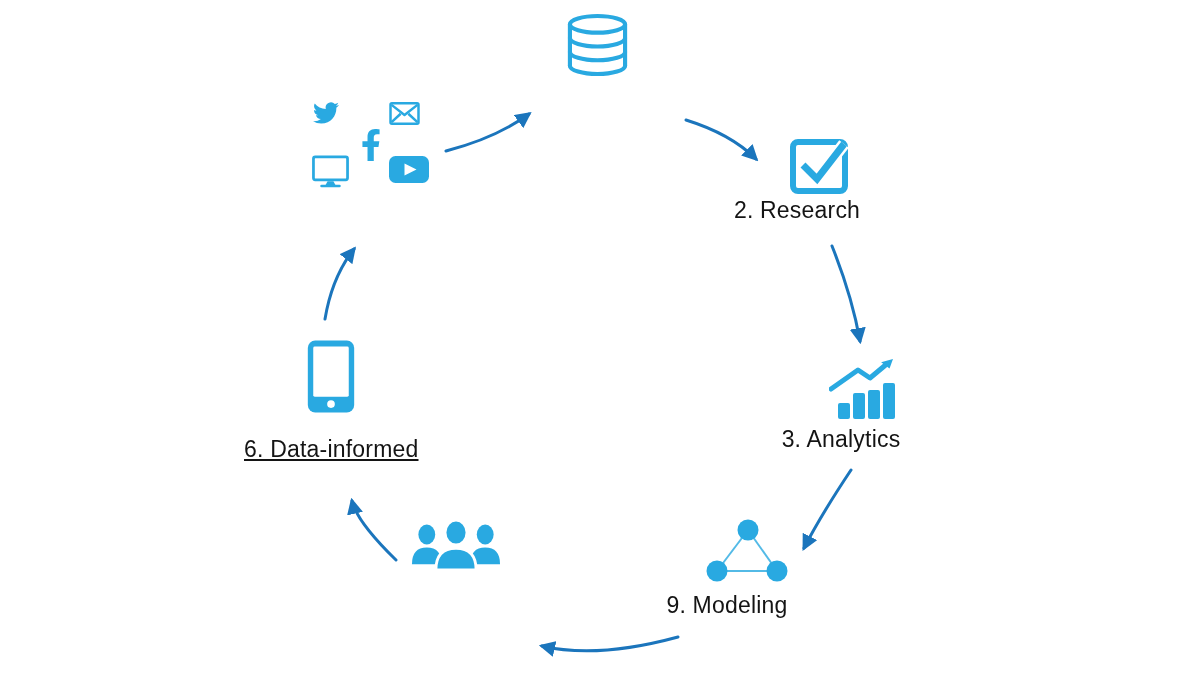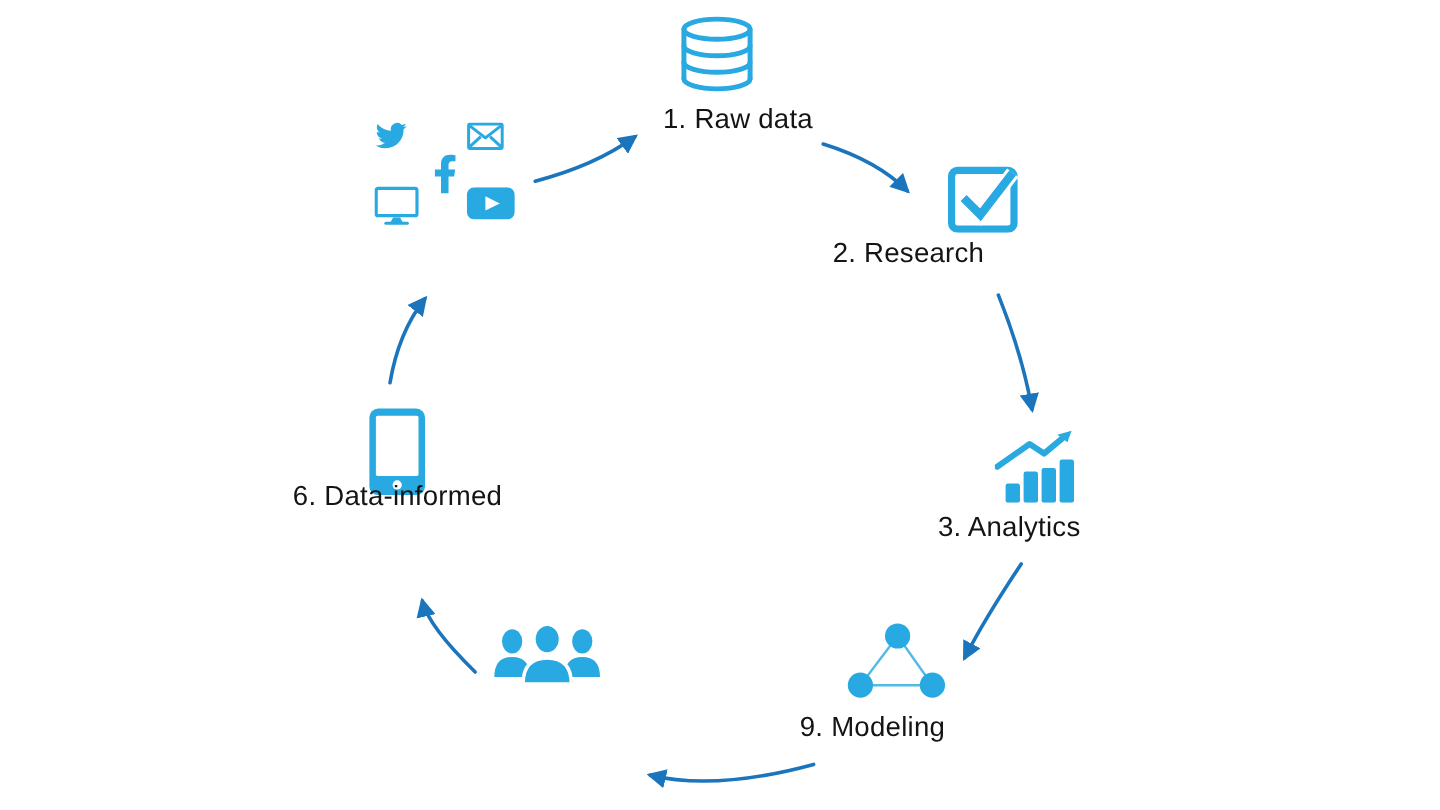--- a/index.html
+++ b/index.html
@@ -28,25 +28,25 @@
   .i-net{left:706px;top:519px;}
   .i-aud{left:411px;top:519px;}
   .i-tab{left:307px;top:340px;}
   .i-tw{left:310px;top:100px;}
   .i-em{left:389px;top:102px;}
   .i-fb{left:361px;top:128px;}
   .i-mon{left:312px;top:155px;}
   .i-yt{left:389px;top:156px;}
   
   .l1{left:530px;top:86px;width:170px;}
-  .l2{left:677px;top:197px;width:160px;}
+  .l2{left:717px;top:197px;width:160px;}
   .l3{left:761px;top:426px;width:160px;}
   .l4{left:647px;top:592px;width:160px;}
   .l5{left:372px;top:584px;width:170px;}
-  .l6{left:244px;top:400px;width:230px;}
+  .l6{left:244px;top:436px;width:230px;text-decoration:underline;}
   .l7{left:288px;top:200px;width:160px;}
 </style>
 </head>
 <body>
 
 <div class="canvas">
 
   <svg class="arrows" viewBox="0 0 1200 675">
     <defs>
       <marker id="ah" viewBox="0 0 10 10" refX="8" refY="5" markerWidth="5.4" markerHeight="5.4" orient="auto" markerUnits="strokeWidth">
@@ -66,21 +66,20 @@
     <svg width="65" height="64" viewBox="0 0 66 64">
       <g style="stroke:var(--icon-blue,#29A9E1)" stroke-width="4.2" fill="none" stroke-linecap="round">
         <ellipse cx="33" cy="11" rx="28" ry="8.5"></ellipse>
         <path d="M5,11 V53 M61,11 V53"></path>
         <path d="M5,25 A28 8.5 0 0 0 61,25"></path>
         <path d="M5,39 A28 8.5 0 0 0 61,39"></path>
         <path d="M5,53 A28 8.5 0 0 0 61,53"></path>
       </g>
     </svg>
   </div>
-  <div class="label l1">1. Raw data</div>
 
   <div class="icon i-check">
     <svg width="60" height="58" viewBox="0 0 60 58">
       <rect x="4" y="6" width="52" height="49" rx="5" fill="none" style="stroke:var(--icon-blue,#29A9E1)" stroke-width="6"></rect>
       <path d="M14,29 L28,43 L55,8" fill="none" stroke="#FFFFFF" stroke-width="12"></path>
       <path d="M14,29 L28,43 L55,8" fill="none" style="stroke:var(--icon-blue,#29A9E1)" stroke-width="7"></path>
     </svg>
   </div>
   <div class="label l2">2. Research</div>
 

